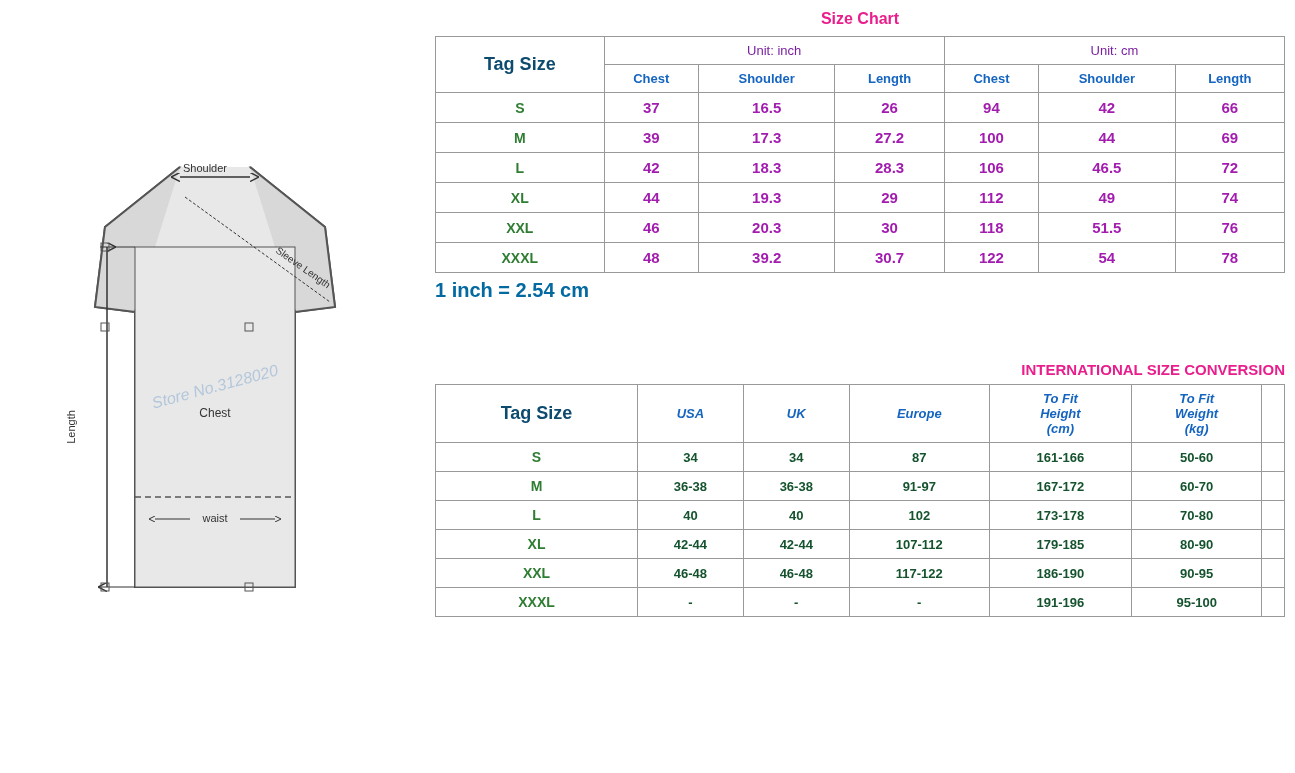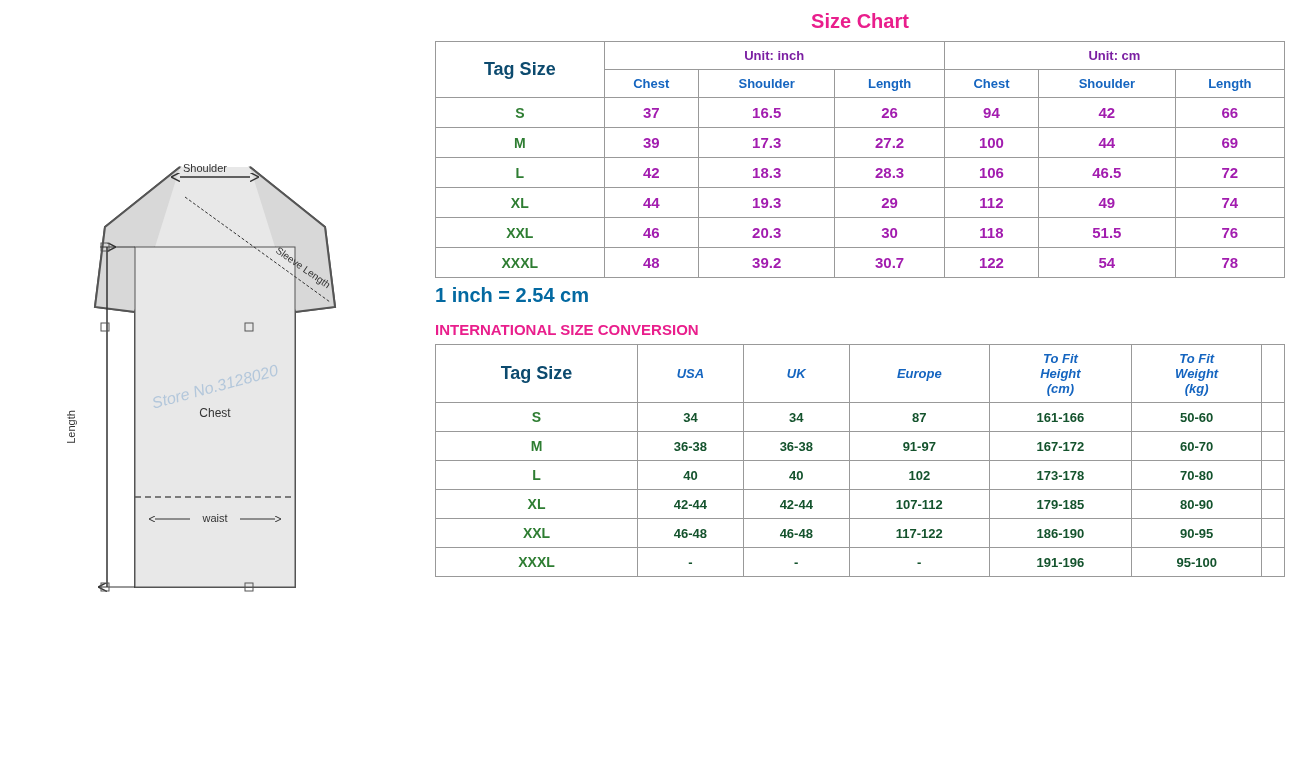--- a/index.html
+++ b/index.html
@@ -25,21 +25,21 @@
       width: 360px;
       height: 560px;
       position: relative;
     }
     .right-panel {
       flex: 1;
       padding: 10px 10px 10px 5px;
     }
     .section-title {
       text-align: center;
-      font-size: 20px;
+      font-size: 16px;
       font-weight: bold;
       color: #e91e8c;
       margin-bottom: 8px;
     }
     table {
       width: 100%;
       border-collapse: collapse;
       border: 1px solid #999;
     }
     th, td {
@@ -47,45 +47,46 @@
       text-align: center;
       padding: 6px 4px;
     }
     .tag-size-col {
       color: #2e7d32;
       font-weight: bold;
       font-size: 14px;
     }
     .unit-header {
       color: #7b1fa2;
-      font-weight: bold;
+      font-weight: normal;
       font-size: 13px;
     }
     .col-header {
       color: #1565c0;
       font-weight: bold;
       font-size: 13px;
     }
     .data-cell {
       color: #a21caf;
       font-weight: bold;
       font-size: 15px;
     }
     .conversion-note {
       font-size: 20px;
       font-weight: bold;
       color: #0369a1;
       padding: 6px 0;
     }
     .intl-title {
-      text-align: left;
+      text-align: right;
       font-size: 15px;
       font-weight: bold;
       color: #e91e8c;
       padding: 8px 0 6px 0;
+      margin-top: 45px;
     }
     .tag-size-header {
       color: #0c4a6e;
       font-weight: bold;
       font-size: 18px;
     }
     .intl-col-header {
       color: #1565c0;
       font-weight: bold;
       font-size: 13px;

